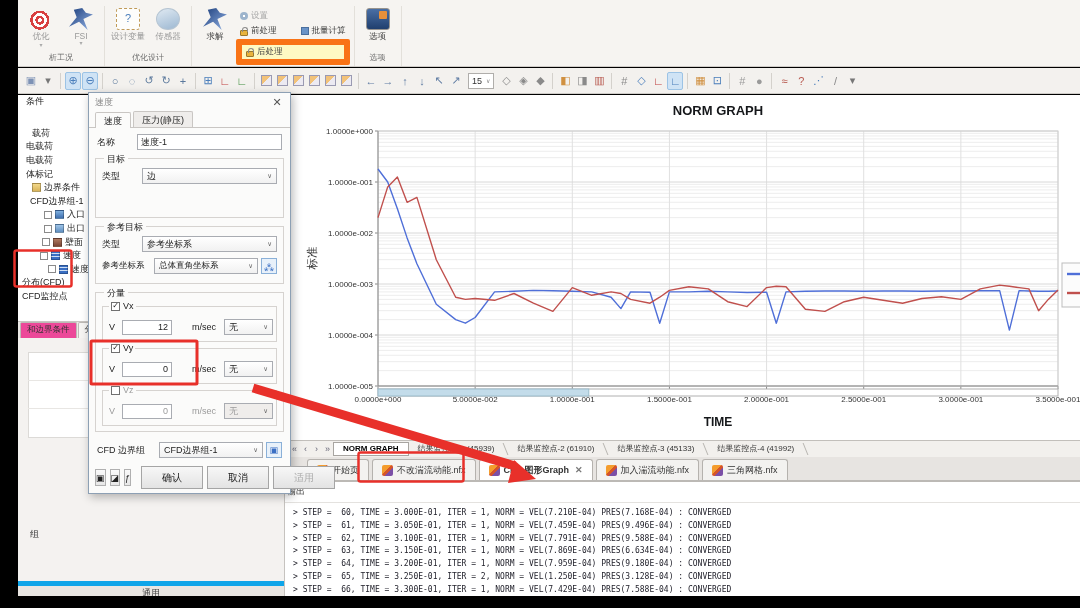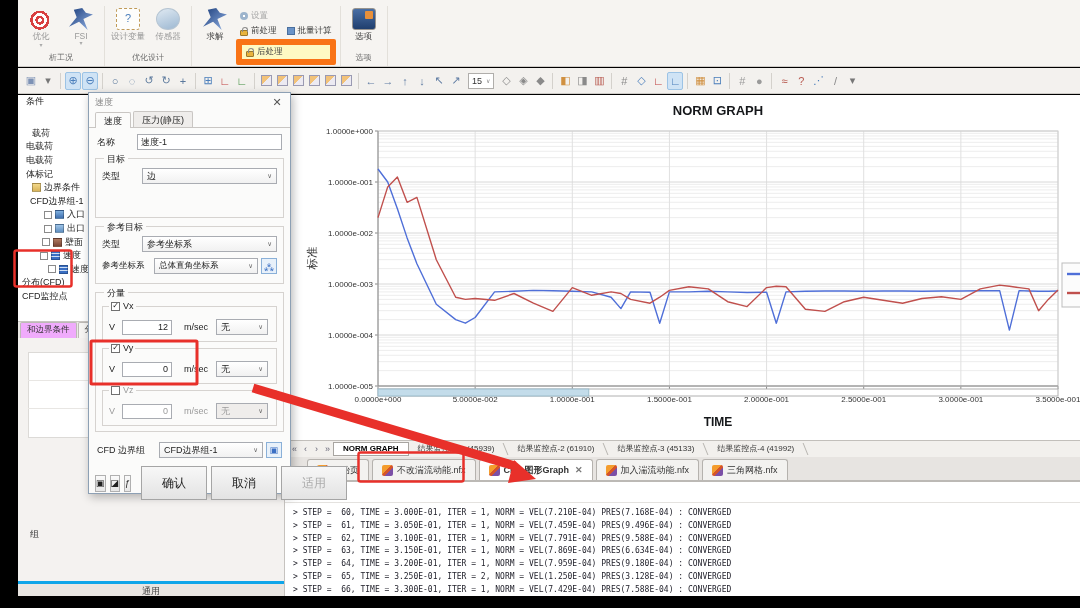--- a/index.html
+++ b/index.html
@@ -16,21 +16,21 @@
 .rlabel{margin-top:1px;white-space:nowrap}
 .rdrop{font-size:6px;color:#aaa;line-height:4px}
 .ic{width:24px;height:22px;margin:0 auto;border-radius:3px}
 .ic-target{background:radial-gradient(circle at 45% 55%, #fff 0 2px, #d84040 2px 4.5px, #fff 4.5px 7px, #d84040 7px 9.5px, rgba(0,0,0,0) 9.5px)}
 .ic-run{background:linear-gradient(135deg,#33548f 20%,#7b9bd0 80%);clip-path:polygon(55% 0,70% 22%,100% 30%,60% 50%,78% 100%,42% 62%,0 85%,32% 42%,20% 8%)}
 .ic-dash{border:1.5px dashed #c09a58;background:#fdfdfb;color:#4a7ebb;font-size:11px;line-height:19px}
 .ic-sensor{background:linear-gradient(160deg,#dfe9f2,#9db8d2);border:1px solid #b5c4d2;border-radius:50%}
 .ic-opt{background:linear-gradient(#4a6fa5,#203f6e);border:1px solid #97938e;position:relative}
 .ic-opt::after{content:"";position:absolute;right:2px;top:2px;width:8px;height:8px;background:#e8903a;border-radius:1px}
 .rstack{display:flex;flex-direction:column;gap:1px;padding-top:3px}
-.rsmrow{display:flex;gap:2px}
+.rsmrow{display:flex;gap:16px}
 .rsmall{display:flex;align-items:center;font-size:8.5px;color:#3e3e3e;padding:1px 4px;white-space:nowrap;border-radius:2px}
 .rsmall.dis{color:#a8a8a8}
 .rsmall.hl{background:#fef9c3;border:6px solid #f97316}
 .mlock{display:inline-block;width:8px;height:6px;background:#e8b33d;border:1px solid #99792c;border-radius:1px;position:relative;margin-right:3px;margin-top:3px}
 .mlock::before{content:"";position:absolute;left:1px;top:-4px;width:4px;height:4px;border:1.3px solid #8b8b8b;border-bottom:none;border-radius:3px 3px 0 0}
 .mgear{display:inline-block;width:8px;height:8px;border-radius:50%;background:radial-gradient(circle,#fff 0 1.5px,#9db4cc 1.5px 4px);margin-right:3px}
 .mgrid{display:inline-block;width:8px;height:8px;background:linear-gradient(#6a93c8,#6a93c8),#fff;border:1px solid #4a6f9e;margin-right:3px}
 
 
 #toolbar2{position:absolute;left:18px;top:68px;width:1062px;height:26px;background:#f3f1ee;border-bottom:1px solid #cfccc8;display:flex;align-items:center;padding-left:5px;gap:1px}
@@ -47,26 +47,26 @@
 .trow{display:flex;align-items:center;height:13.6px;font-size:9px;color:#222;white-space:nowrap}
 .tcb{width:8px;height:8px;border:1px solid #8a8a8a;background:#fff;display:inline-block;margin-right:3px;flex:none}
 .ti{width:9px;height:9px;display:inline-block;margin-right:3px;border:1px solid rgba(0,0,0,.25);flex:none}
 .ti-inlet{background:linear-gradient(#7fb0e0,#3f6faf)}
 .ti-outlet{background:linear-gradient(#9fc4e8,#5f8fc0)}
 .ti-wall{background:linear-gradient(#b07a60,#7a4636)}
 .ti-vel{background:repeating-linear-gradient(0deg,#3a6fc4 0 2px,#cfe0f5 2px 3px)}
 .ti-folder{background:linear-gradient(#f2d88a,#d9b45a)}
 #lp-tabs{position:absolute;left:0;top:226px;width:100%;height:17px;background:#eceae7;border-top:1px solid #c9c6c2;display:flex;align-items:flex-end;padding-left:2px;gap:1px}
 .lptab{font-size:8.5px;padding:1px 6px 2px;border:1px solid #bdbab6;border-bottom:none;background:#f6f5f3;color:#333;border-radius:2px 2px 0 0}
-.lptab.active{background:#f0abfc}
+.lptab.active{background:#ec4899}
 #lp-mid{position:absolute;left:0;top:243px;width:100%;height:244px;background:#f4f2f0}
 #lp-mid .wblock{position:absolute;left:10px;right:6px;top:14px;height:86px;background:#fff;border:1px solid #dcdad7}
 #lp-mid .hline{position:absolute;left:10px;right:6px;height:1px;background:#e8e6e3}
 #lp-group{position:absolute;left:12px;top:190px;font-size:9px;color:#333}
-#lp-bottom{position:absolute;left:0;bottom:0;width:100%;height:15px;background:#e9e6e2;border-top:3px solid #0ea5e9;font-size:9px;color:#444;text-align:center;line-height:14px}
+#lp-bottom{position:absolute;left:0;bottom:0;width:100%;height:15px;background:#e9e6e2;border-top:5px solid #0ea5e9;font-size:9px;color:#444;text-align:center;line-height:14px}
 
 
 #chartpanel{position:absolute;left:285px;top:95px;width:795px;height:345px;background:#fff;border-left:1px solid #c6c3bf}
 #graphtabs{position:absolute;left:285px;top:440px;width:795px;height:17px;background:#f2f0ed;border-top:1px solid #c2bfbb;display:flex;align-items:center;padding-left:4px;font-size:8px;color:#333}
 .gnav{width:11px;text-align:center;color:#667;font-size:9px}
 .gtab{padding:1px 9px 2px;white-space:nowrap}
 .gtab.active{background:#fff;border:1px solid #a8a5a1;font-weight:bold;color:#000}
 .gsep{width:1px;height:12px;background:#b8b5b1;transform:skewX(22deg);margin:0 2px}
 
 
@@ -103,27 +103,27 @@
 .fs>.leg{position:absolute;top:-6px;left:8px;background:#fbfbfa;padding:0 3px;font-size:9px}
 .fs1{height:60px}.fs2{height:58px}.fs3{height:140px}
 .selbtn{margin:6px 4px 0;height:20px;background:#cfe5f8;border:1px solid #66a1d7;display:flex;align-items:center;justify-content:center;gap:7px}
 .sbicon{width:11px;height:11px;background:linear-gradient(#ef7038,#c84a20);border:1px solid #9a3a16;border-radius:1px;flex:none}
 .comp{border:1px solid #d6d3d0;margin:6px 2px 0;height:36px;position:relative;padding:0 3px}
 .comp>.leg{position:absolute;top:-6px;left:6px;background:#fbfbfa;padding:0 2px;display:flex;align-items:center}
 .cb{width:9px;height:9px;border:1px solid #707070;background:#fff;display:inline-flex;align-items:center;justify-content:center;font-size:8px;line-height:1;color:#222;margin-right:3px;flex:none}
 .vrow{display:flex;align-items:center;margin-top:12px}
 .vlab{width:16px;padding-left:3px;flex:none}
 .vinput{width:50px;height:15px;border:1px solid #a9acb2;text-align:right;font-size:9px;padding:0 3px;background:#fff;font-family:inherit;color:#222;flex:none}
-.vunit{width:32px;margin-left:12px;flex:none}
+.vunit{width:32px;margin-left:20px;flex:none}
 .vsel{width:52px;margin-left:0}
 .comp.dis,.comp.dis .cb,.comp.dis .vinput{color:#9b9b9b}
 .comp.dis .vsel{background:#efedeb;color:#9b9b9b}
 .dlg-foot{display:flex;align-items:center;margin:8px 6px 0;gap:4px}
 .ibtn{width:17px;height:17px;border:1px solid #b0b0b0;background:linear-gradient(#fafafa,#e7e7e7);display:flex;align-items:center;justify-content:center;font-size:9px}
-.btn{height:34px;border:1px solid #a5a5a5;background:linear-gradient(#f7f7f7,#e3e3e3);font-size:12px;padding:0 20px;font-family:inherit;color:#222;white-space:nowrap}
+.btn{height:23px;border:1px solid #a5a5a5;background:linear-gradient(#f7f7f7,#e3e3e3);font-size:10px;padding:0 20px;font-family:inherit;color:#222;white-space:nowrap}
 .btn.dis{color:#ababab}
 .iconbtn-blue{width:16px;height:16px;border:1px solid #8ab0d8;background:#e8f1fa;color:#3a6fc4;font-size:9px;display:flex;align-items:center;justify-content:center;margin-left:3px;flex:none}
 
 
 #anno{position:absolute;left:0;top:0;width:1080px;height:608px;z-index:50;pointer-events:none}
 </style>
 </head>
 <body>
 
 <div id="app">

